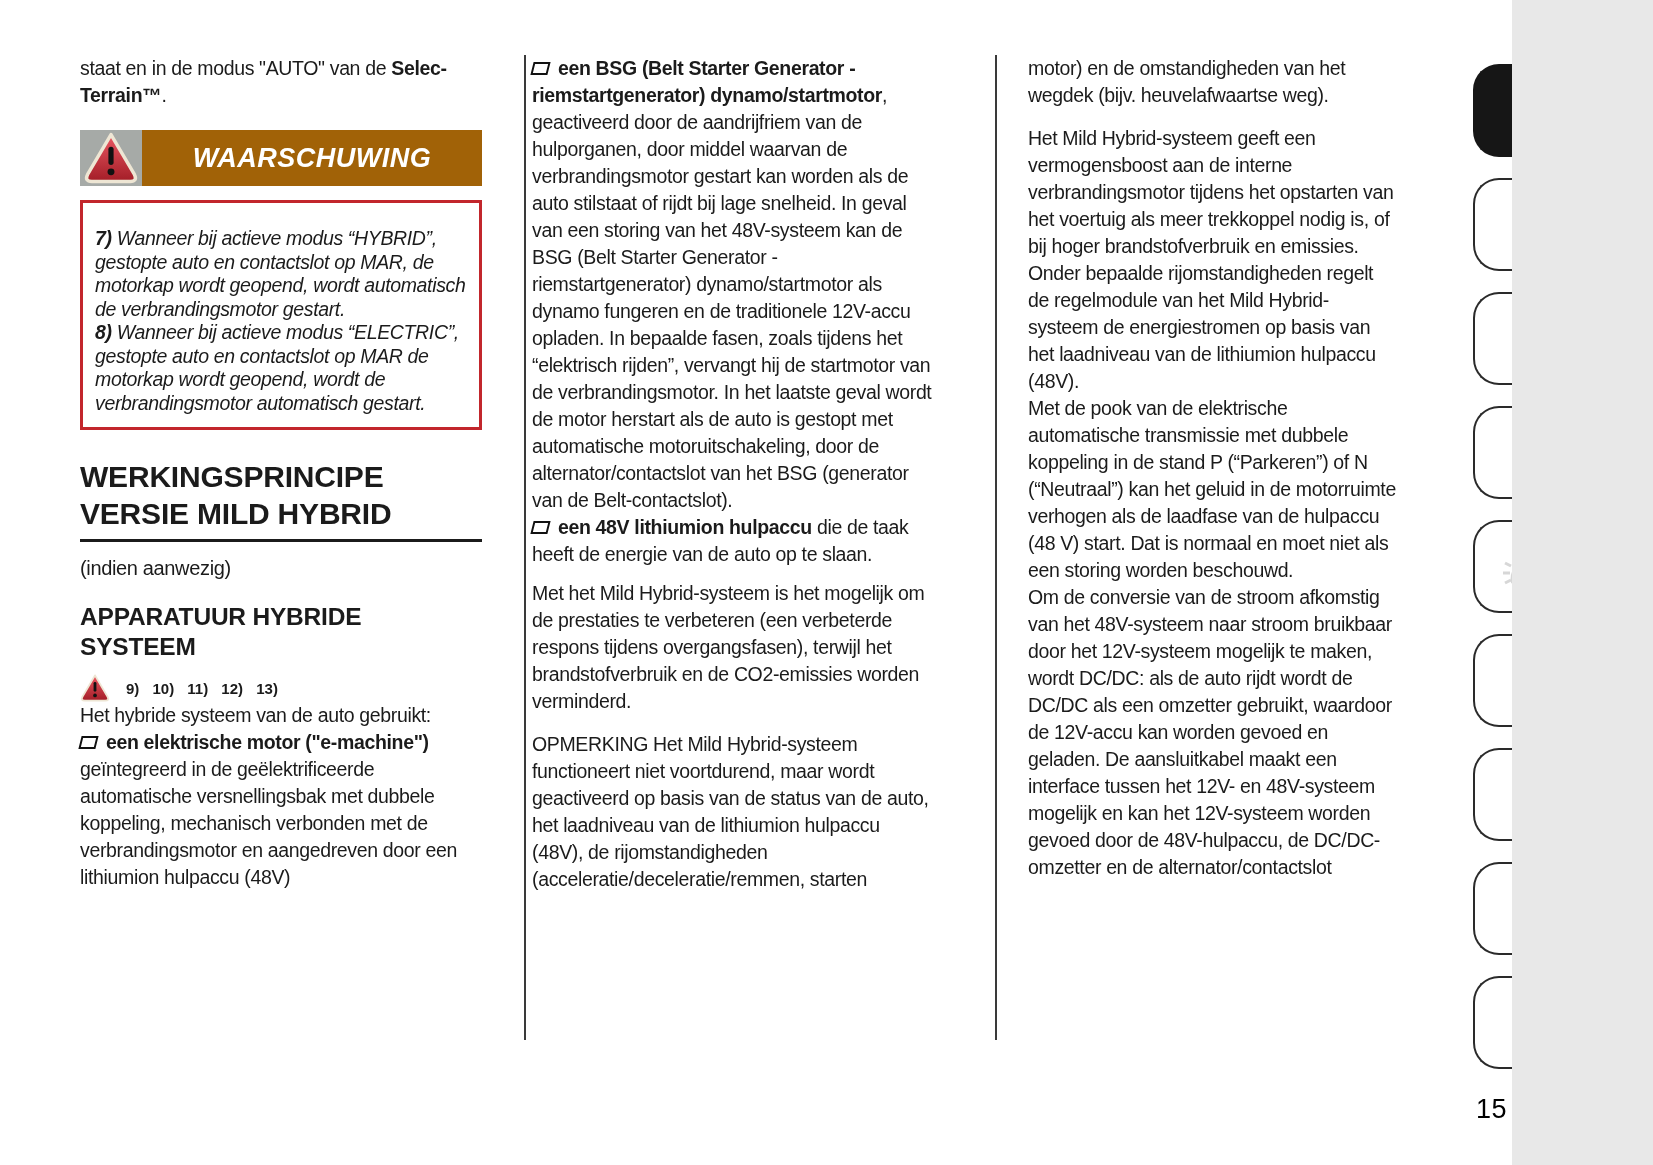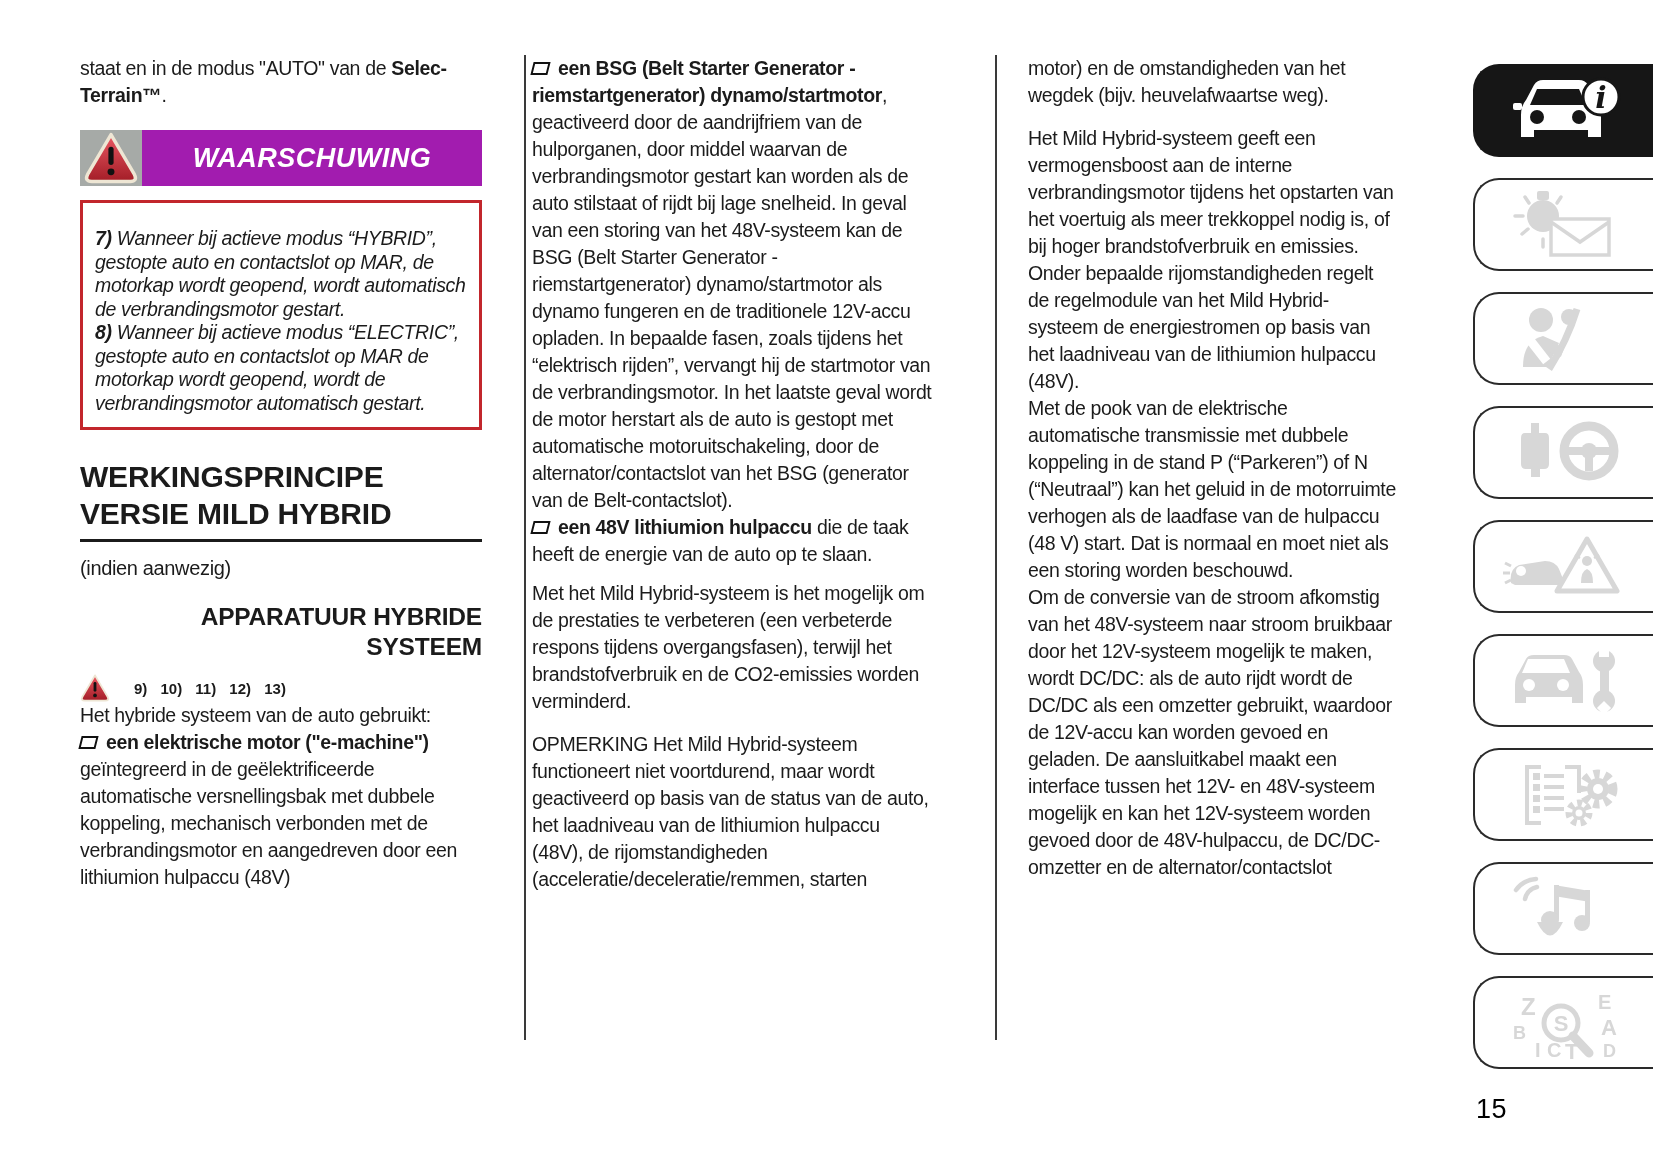--- a/index.html
+++ b/index.html
@@ -1,41 +1,41 @@
 <!DOCTYPE html>
 <html><head>
 <meta charset="utf-8">
 <style>
   html,body{margin:0;padding:0;background:#e8e8e8;}
-  .page{position:relative;width:1653px;height:1165px;background:#ffffff;overflow:hidden;
+  .page{position:relative;width:1512px;height:1165px;background:#ffffff;overflow:hidden;
         font-family:"Liberation Sans",sans-serif;color:#1b1b1b;}
   .col{position:absolute;top:55px;}
   #c1{left:80px;width:402px;}
   #c2{left:532px;width:402px;}
   #c3{left:1028px;width:368px;}
   .vrule{position:absolute;top:55px;width:2px;height:985px;background:#3a3a3a;}
   #r1{left:524px;} #r2{left:995px;}
   p{margin:0;font-size:19.5px;line-height:27px;letter-spacing:-0.35px;}
   b{font-weight:700;}
   .gap8{margin-top:8px;} .gap12{margin-top:12px;} .gap16{margin-top:16px;}
   
   .band{margin-top:21px;height:56px;display:flex;}
   .band-tri{width:62px;background:#a6aaa7;display:flex;align-items:center;justify-content:center;}
-  .band-main{flex:1;background:#a21caf;display:flex;align-items:center;justify-content:center;}
+  .band-main{flex:1;background:#a16207;display:flex;align-items:center;justify-content:center;}
   .band-title{color:#fff;font-style:italic;font-weight:700;font-size:27px;letter-spacing:0.5px;}
   
   .warn-box{margin-top:14px;border:3px solid #c2262c;padding:24px 12px 12px 12px;}
   .warn-box p{font-style:italic;font-size:19.5px;line-height:23.5px;}
   
   h1{margin:28px 0 0 0;font-size:30px;line-height:37px;font-weight:700;letter-spacing:-0.2px;
      padding-bottom:7px;border-bottom:3px solid #1b1b1b;}
-  h2{margin:20px 0 0 0;font-size:24.5px;line-height:30px;font-weight:700;letter-spacing:-0.2px;text-align:right;}
+  h2{margin:20px 0 0 0;font-size:24.5px;line-height:30px;font-weight:700;letter-spacing:-0.2px;}
   h3{margin:18px 0 0 0;font-size:21px;line-height:27px;font-weight:700;letter-spacing:-0.3px;}
   .subnote{margin-top:13px;font-size:20px;}
-  .refs-row{margin-top:12px;display:flex;align-items:center;gap:24px;}
+  .refs-row{margin-top:12px;display:flex;align-items:center;gap:16px;}
   .refs{font-weight:700;font-size:15px;letter-spacing:0;word-spacing:9px;}
   
   .sq{display:inline-block;width:13px;height:9px;border:2.5px solid #111;
       transform:skewX(-14deg);margin-right:9px;}
   
   .tabs{position:absolute;left:1473px;top:64px;width:181px;}
   .tab{height:93px;margin-bottom:21px;border:2px solid #2a2a2a;border-right:none;
        border-radius:26px 0 0 26px;display:flex;align-items:center;justify-content:center;
        background:#fff;color:#d7d7d7;box-sizing:border-box;}
   .tab.active{background:#161616;border-color:#161616;color:#ffffff;}

